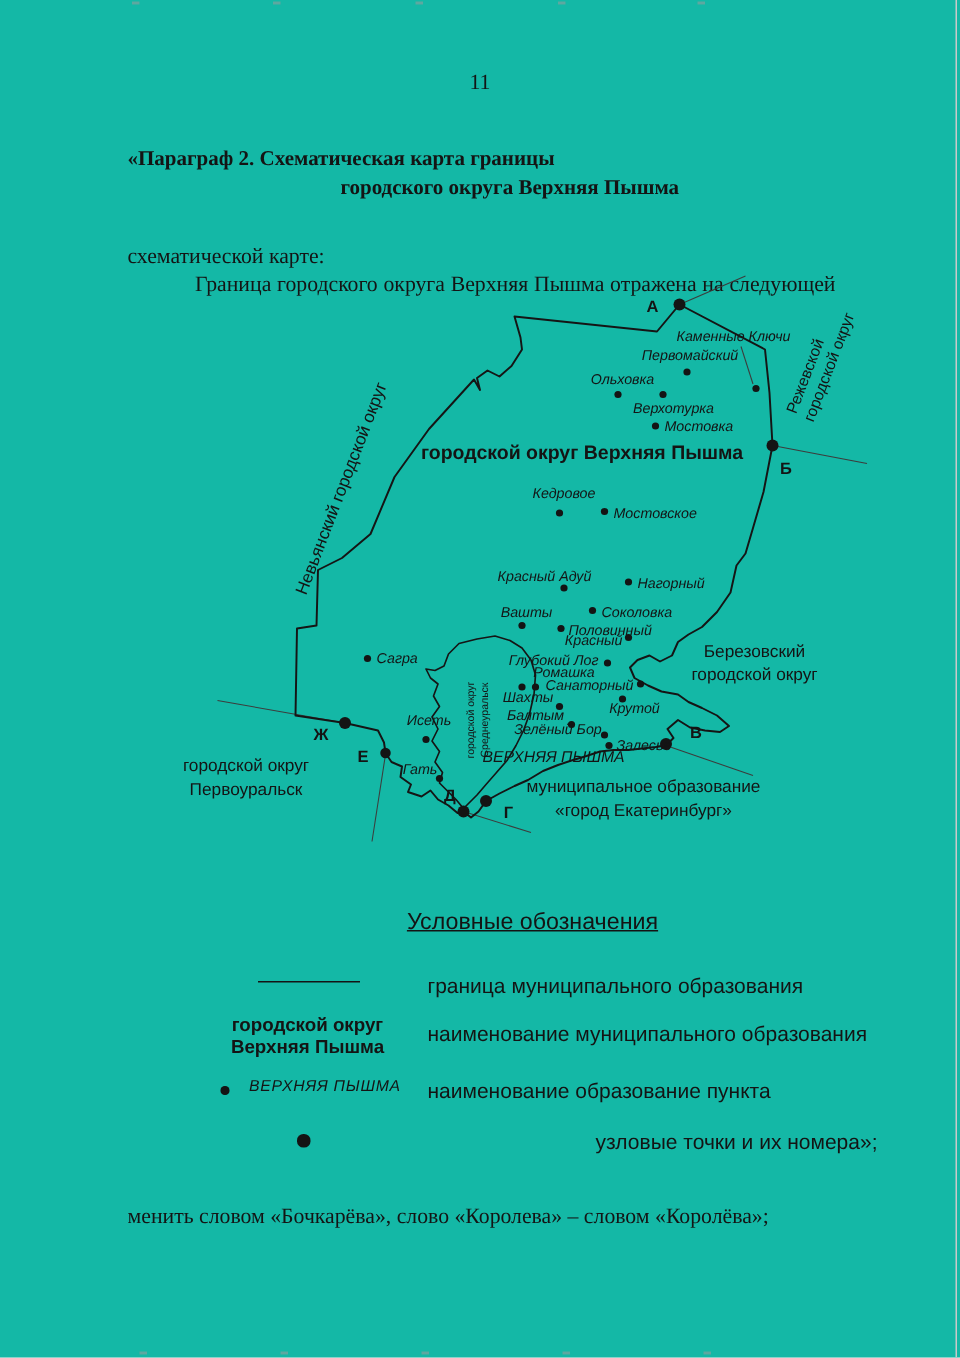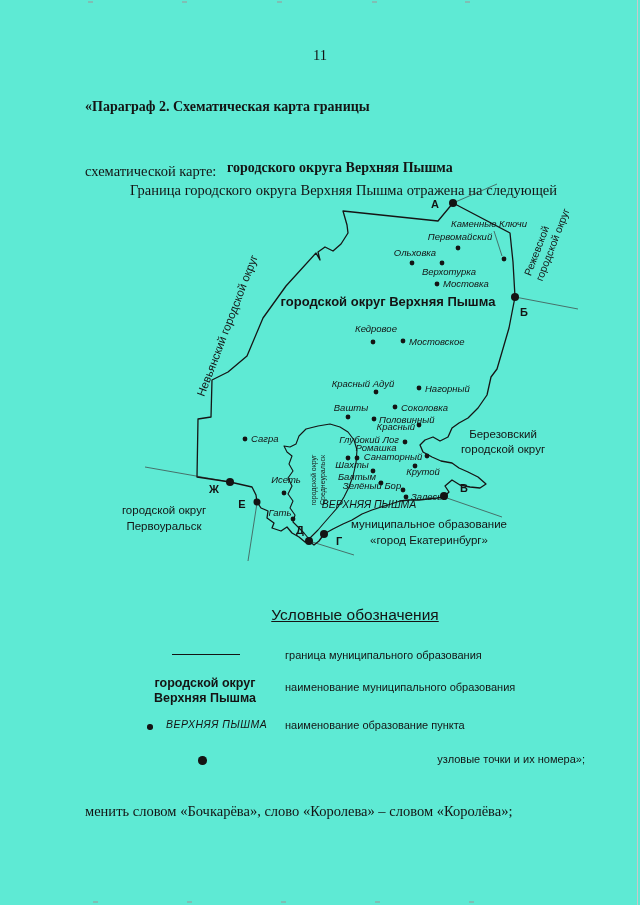--- a/index.html
+++ b/index.html
@@ -1,24 +1,24 @@
 <!DOCTYPE html>
 <html><head>
 <meta charset="utf-8">
 <style>
   html,body{margin:0;padding:0;background:#e8e8e8;}
-  .page{position:relative;width:640px;height:905px;background:#5eead4;margin:0 auto;
+  .page{position:relative;width:640px;height:905px;background:#14b8a6;margin:0 auto;
         font-family:"Liberation Serif",serif;color:#141414;overflow:hidden;}
   .abs{position:absolute;}
   .pageno{top:47px;left:0;width:640px;text-align:center;font-size:14.5px;}
   .para{font-size:14.5px;line-height:21px;}
   .p21{top:66px;left:85px;width:472px;text-indent:37px;}
   .heading{top:97px;left:85px;width:472px;font-weight:bold;font-size:14px;line-height:19px;}
   .heading .h1{margin-left:0;}
-  .heading .h2{margin-left:142px;margin-top:42px;}
+  .heading .h2{margin-left:142px;}
   .body1{top:140px;left:85px;width:472px;text-indent:45px;text-align:justify;text-align-last:justify;margin-top:40px;}
   .body2{top:161px;left:85px;width:472px;}
   .p22a{top:779px;left:85px;width:472px;text-indent:47px;text-align:justify;text-align-last:justify;}
   .p22b{top:801px;left:85px;width:472px;}
   
   .map-svg{left:100px;top:180px;width:500px;height:400px;}
   .boundary{fill:none;stroke:#151515;stroke-width:1.3;stroke-linejoin:round;stroke-linecap:round;}
   .enclave{fill:none;stroke:#151515;stroke-width:1.1;stroke-linejoin:round;}
   .thin{fill:none;stroke:#3c3c3c;stroke-width:0.7;}
   .dot{fill:#141414;}
@@ -26,21 +26,21 @@
   .setcaps{font:italic 10.5px "Liberation Sans",sans-serif;fill:#141414;}
   .node{font:bold 11px "Liberation Sans",sans-serif;fill:#141414;}
   .nb{font:11.5px "Liberation Sans",sans-serif;fill:#141414;}
   .nbr{font:10.5px "Liberation Sans",sans-serif;fill:#141414;}
   .encl{font:7px "Liberation Sans",sans-serif;fill:#141414;}
   .mtitle{font:bold 13px "Liberation Sans",sans-serif;fill:#141414;}
   
   .lg{font-family:"Liberation Sans",sans-serif;color:#141414;}
   .lg-title{top:606px;left:255px;width:200px;text-align:center;font-size:15.5px;text-decoration:underline;}
   .lg-line{top:654px;left:172px;width:68px;height:0;border-top:1.6px solid #141414;}
-  .lg-label{font-size:11px;left:285px;width:300px;}
+  .lg-label{font-size:14px;left:285px;width:300px;}
   .lg-l1{top:649px;}
   .lg-bold{top:676px;left:145px;width:120px;text-align:center;font-weight:bold;font-size:12.5px;line-height:15px;}
   .lg-l2{top:681px;}
   .lg-dot-s{top:724px;left:147px;width:5.5px;height:5.5px;border-radius:50%;background:#141414;}
   .lg-caps{top:718px;left:166px;font-style:italic;font-size:10.5px;letter-spacing:.5px;}
   .lg-l3{top:719px;}
   .lg-dot-b{top:756px;left:198px;width:8.5px;height:8.5px;border-radius:50%;background:#141414;}
   .lg-l4{top:753px;text-align:right;}
   
   .tick{position:absolute;width:5px;height:2px;background:#9a9a9a;opacity:.55;}

